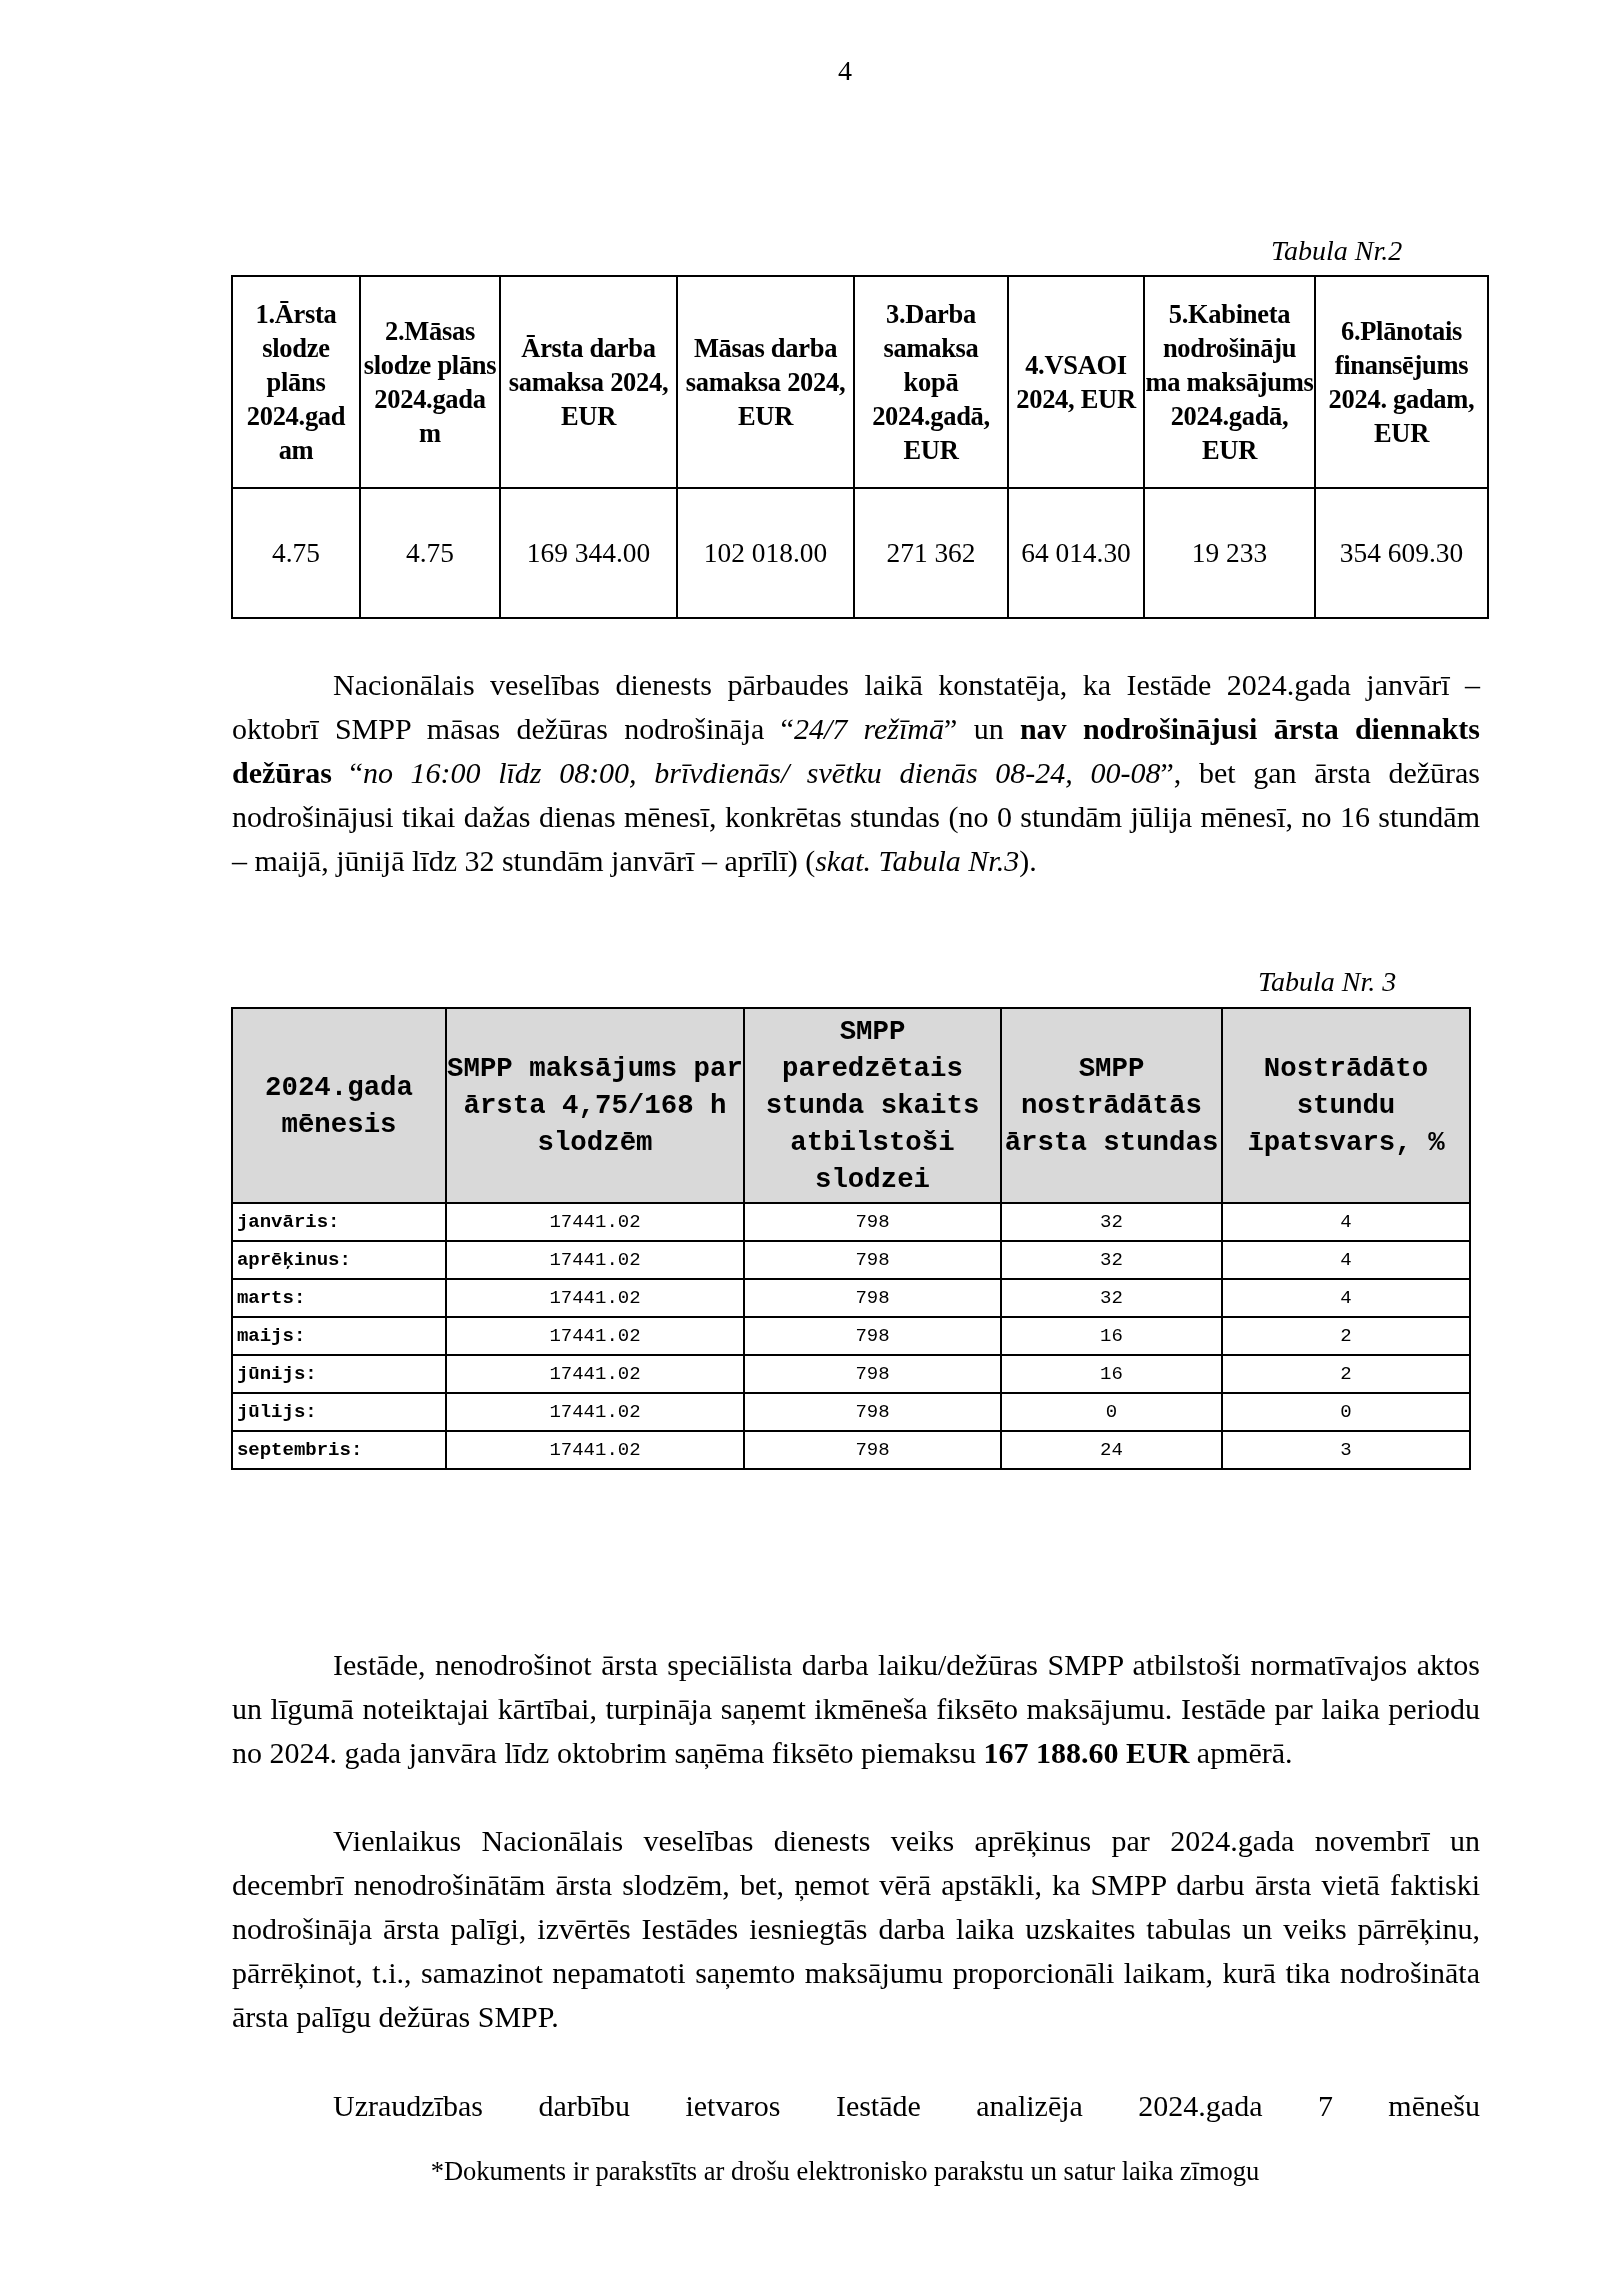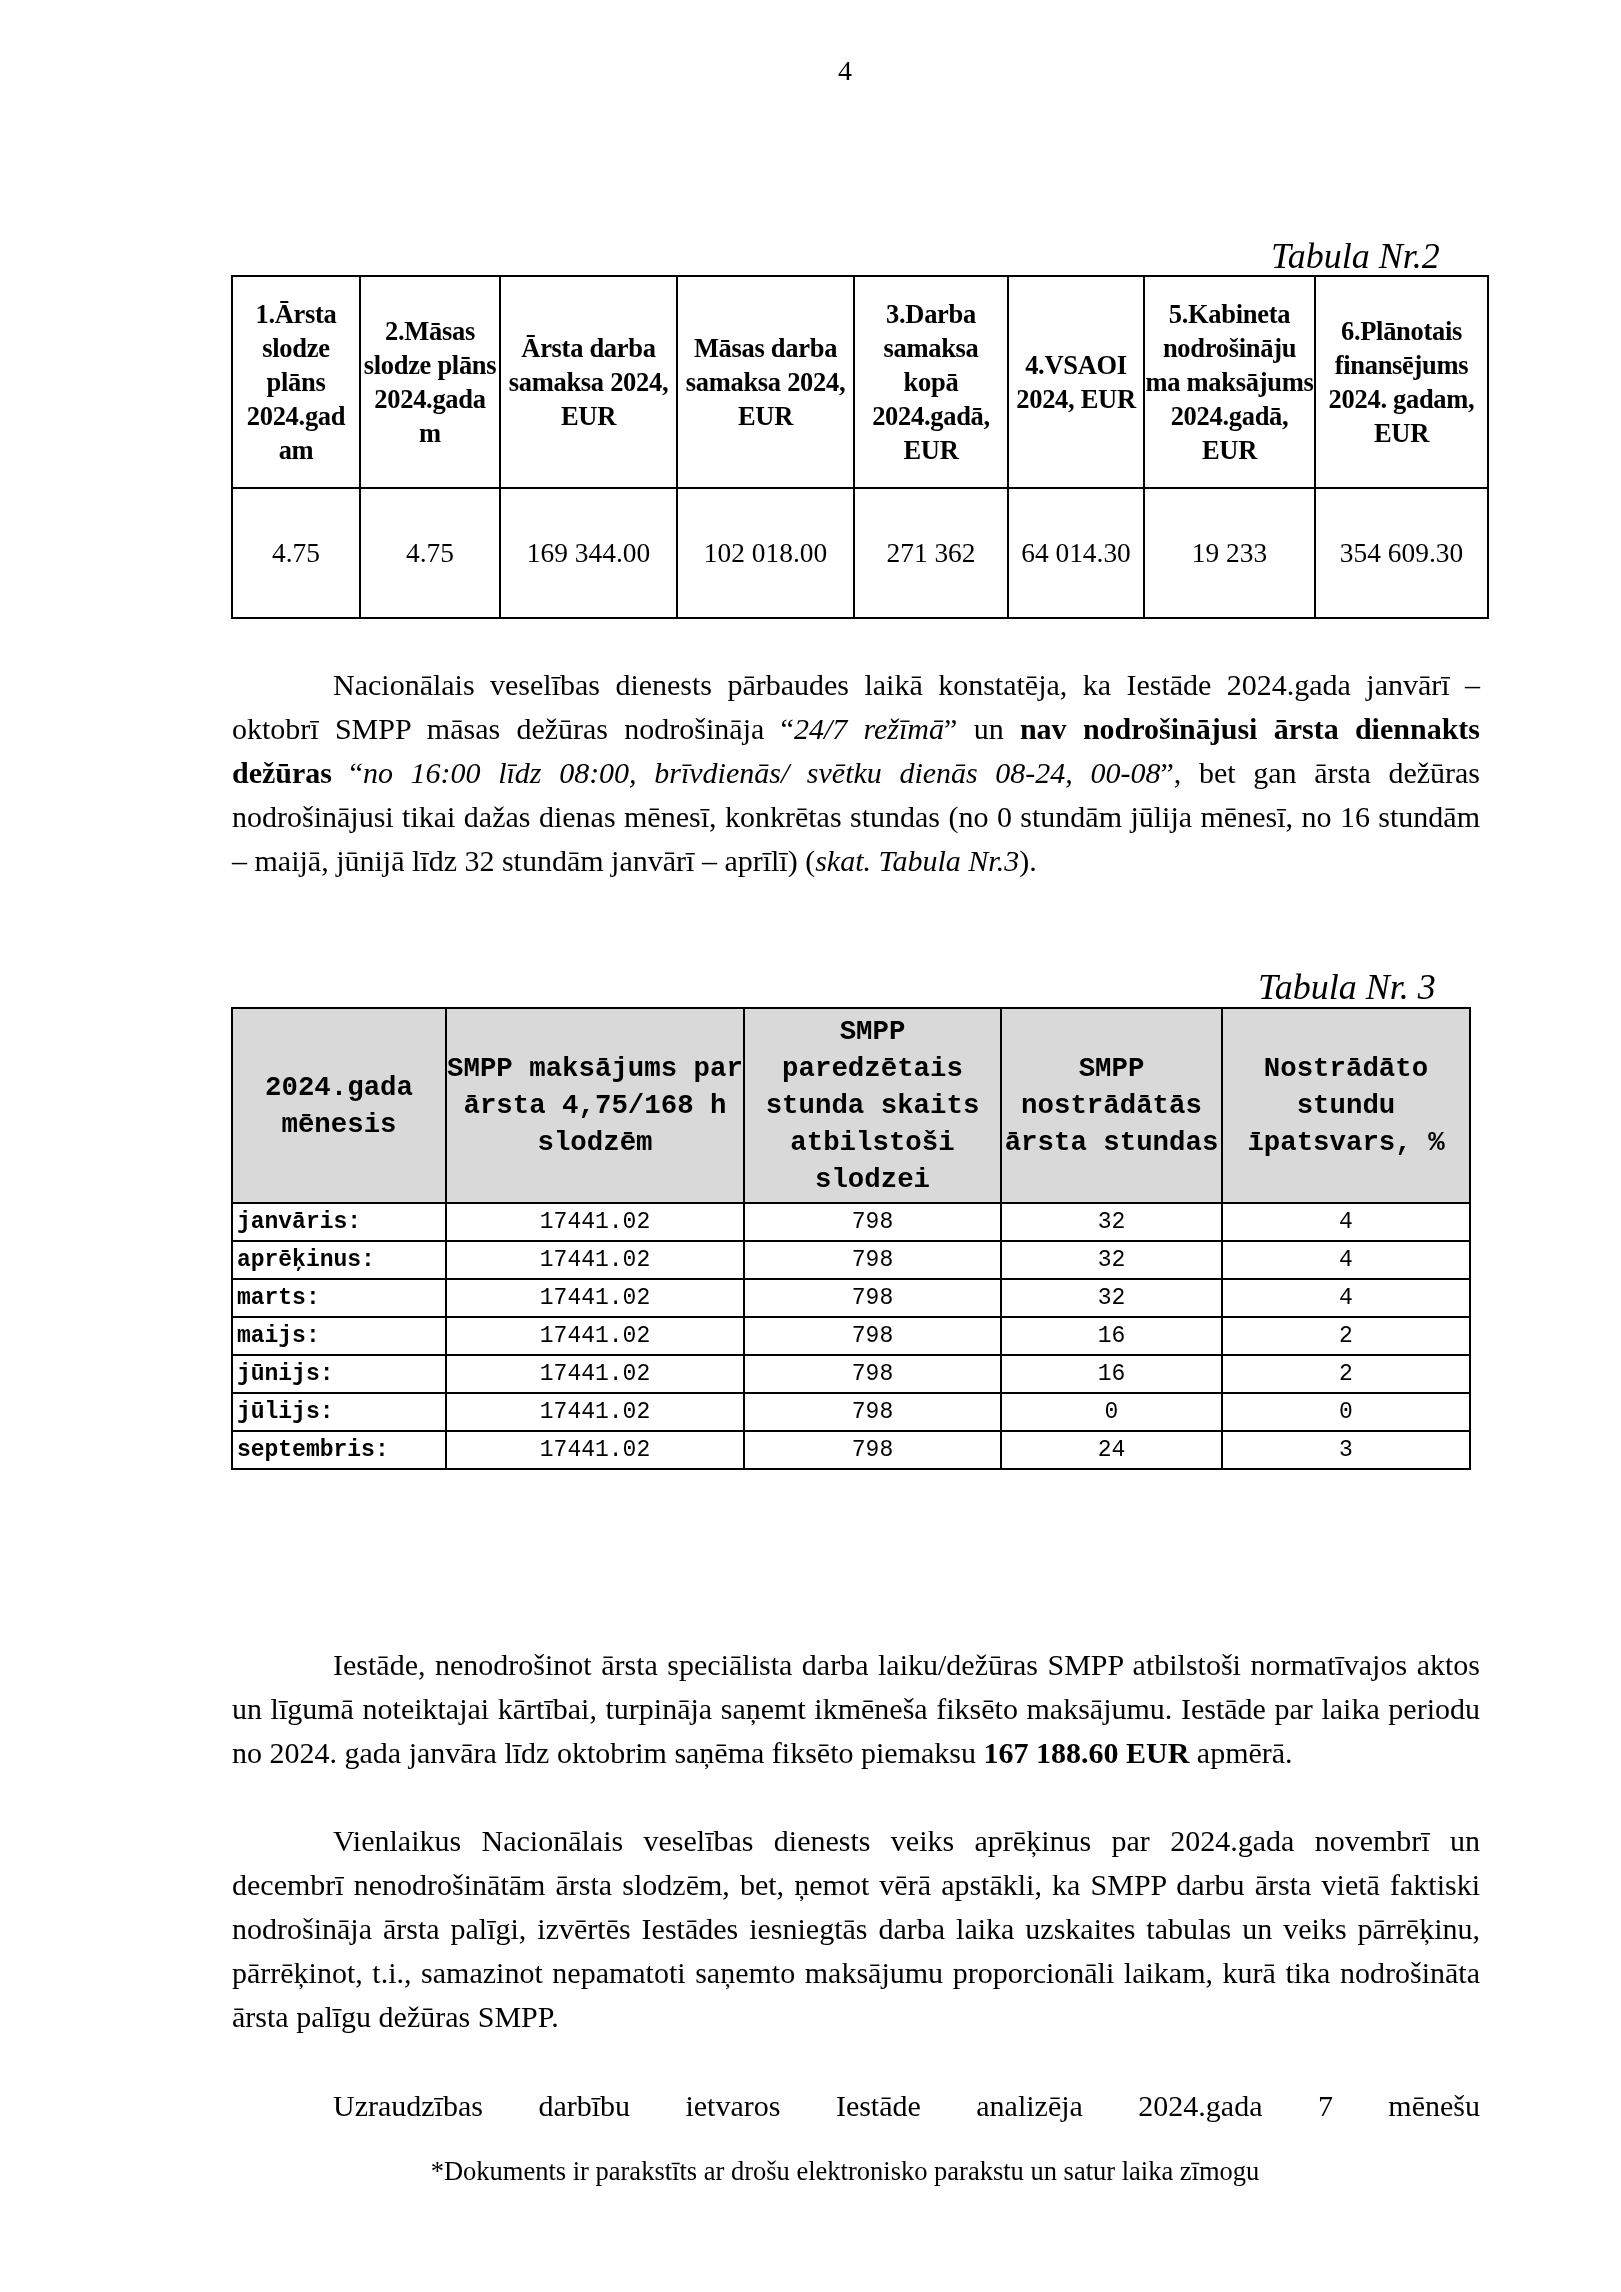--- a/index.html
+++ b/index.html
@@ -1,27 +1,27 @@
 <!DOCTYPE html>
 <html><head>
 <meta charset="utf-8">
 <style>
   html, body { margin: 0; padding: 0; background: #ffffff; }
   body { width: 1621px; height: 2293px; position: relative; overflow: hidden;
          font-family: "Liberation Serif", "DejaVu Serif", serif; color: #000; }
   .page-number { position: absolute; top: 55px; left: 0; width: 1690px; text-align: center; font-size: 28px; }
-  .caption { position: absolute; font-style: italic; font-size: 36px; }
+  .caption { position: absolute; font-style: italic; font-size: 28px; }
   table { position: absolute; border-collapse: collapse; table-layout: fixed; }
   td, th { border: 2.9px solid #000; padding: 0; text-align: center; vertical-align: middle; }
   #t2 { left: 231px; top: 275px; width: 1258px; }
   #t2 th { height: 210px; font-weight: bold; font-size: 26.5px; line-height: 34px; letter-spacing: -0.3px; }
   #t2 td { height: 128px; font-size: 27.4px; text-align: center; }
   #t3 { left: 231px; top: 1007px; width: 1237px; font-family: Liberation Mono, monospace; }
   #t3 th { height: 193px; background: #d9d9d9; font-weight: bold; font-size: 27.4px; line-height: 37px; }
-  #t3 td { height: 36px; font-size: 23px; line-height: 35px; border-width: 2px 2px 2.9px 2px; }
+  #t3 td { height: 36px; font-size: 19px; line-height: 35px; border-width: 2px 2px 2.9px 2px; }
   #t3 td.month { text-align: left; padding-left: 3.9px; font-weight: bold; }
   .para { position: absolute; left: 232px; width: 1248px; font-size: 30px; line-height: 44px; text-align: justify; margin: 0; }
   .para .indent { display: inline-block; width: 101px; }
   .footer { position: absolute; top: 2156px; left: 0; width: 1690px; text-align: center; font-size: 26.5px; }
   b { font-weight: bold; }
   i { font-style: italic; }
 </style>
 </head>
 <body>
 

